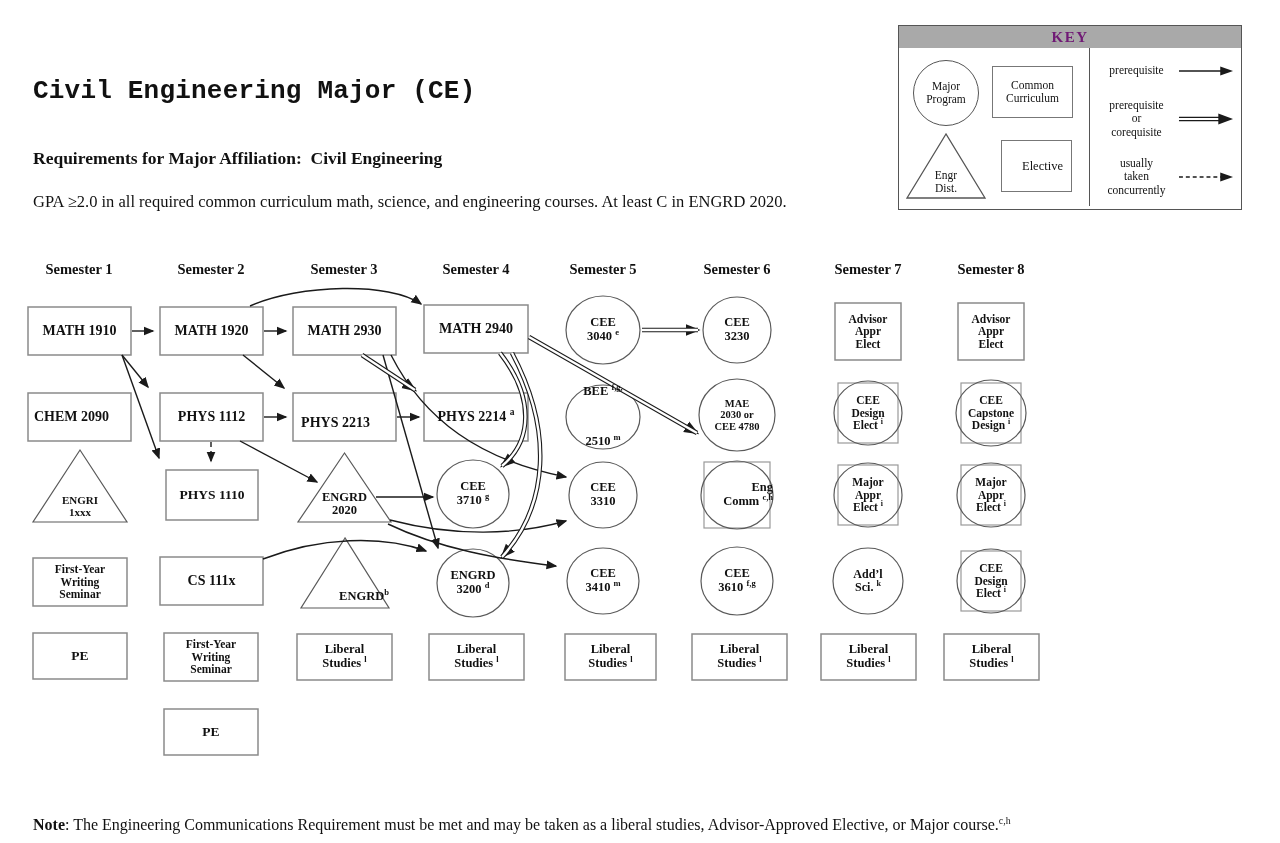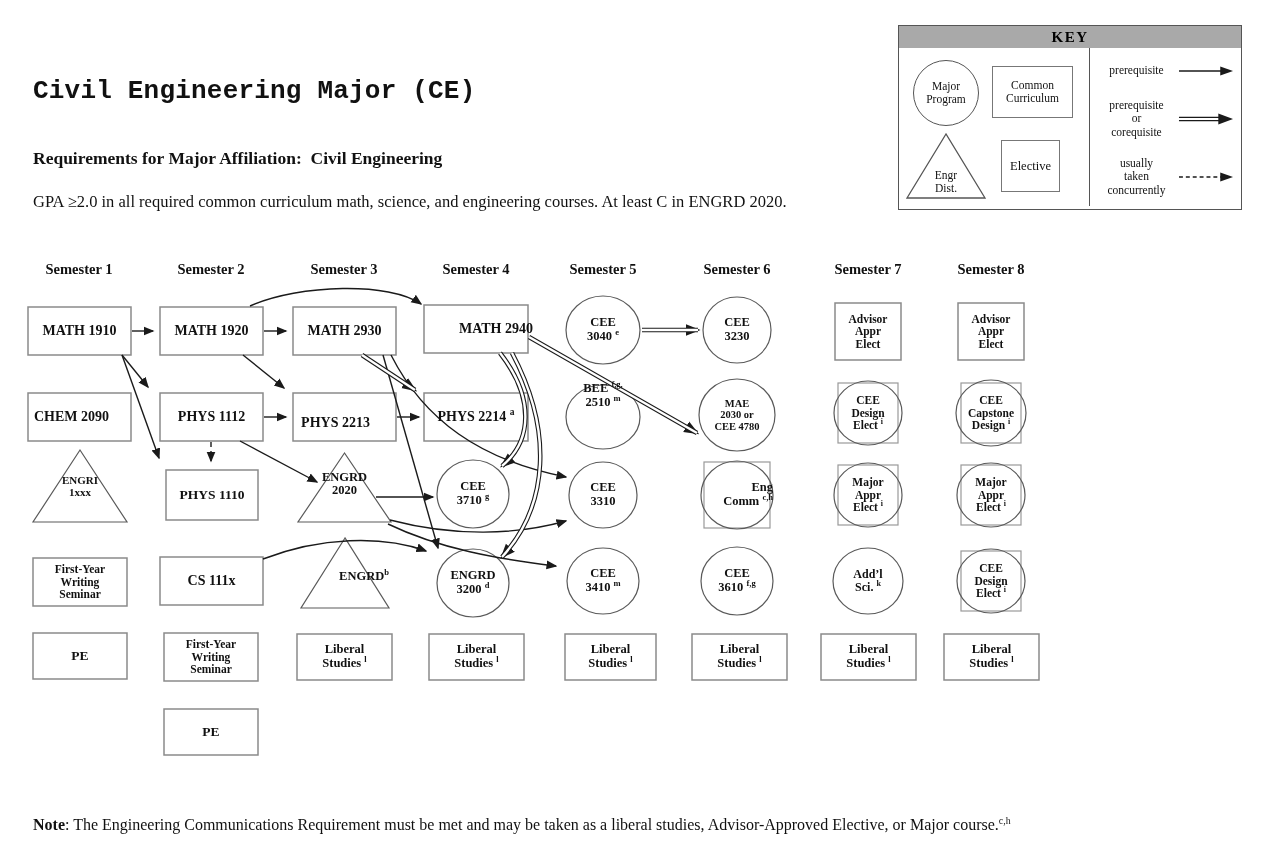--- a/index.html
+++ b/index.html
@@ -6,32 +6,32 @@
   .page{position:relative;width:1280px;height:843px;background:#fff;overflow:hidden;
         font-family:"Liberation Serif","DejaVu Serif",serif;color:#111;}
   
   .title{position:absolute;left:33px;top:76px;font-size:26px;font-weight:bold;letter-spacing:.2px;font-family:Liberation Mono, monospace;}
   .subtitle{position:absolute;left:33px;top:148px;font-size:17.5px;font-weight:bold;}
   .gpa{position:absolute;left:33px;top:192px;font-size:16.5px;}
   .note{position:absolute;left:33px;top:799px;font-size:16px;}
   .note sup{font-size:62%;}
   
   .key{position:absolute;left:898px;top:25px;width:342px;height:183px;border:1.5px solid #555;background:#fff;}
-  .key-header{height:22px;background:#a9a9a9;color:#000000;font-weight:bold;text-align:center;
+  .key-header{height:22px;background:#a9a9a9;color:#701a75;font-weight:bold;text-align:center;
               font-size:15px;letter-spacing:1.5px;line-height:22px;}
   .key-body{position:relative;height:158px;}
   .key-divider{position:absolute;left:190px;top:0;bottom:0;border-left:1.5px solid #555;}
   .key-shape-label{display:flex;align-items:center;justify-content:center;text-align:center;
                    white-space:pre-line;line-height:1.12;font-size:11.5px;}
   .key-circle{position:absolute;left:14px;top:12px;width:64px;height:64px;border:1.2px solid #555;border-radius:50%;}
   .key-rect{position:absolute;left:93px;top:18px;width:79px;height:50px;border:1.3px solid #777;}
   .key-tri{position:absolute;left:6px;top:84px;width:82px;height:68px;}
   .key-tri svg{position:absolute;inset:0;width:100%;height:100%;}
   .key-tri .key-shape-label{position:absolute;left:0;right:0;bottom:5px;}
-  .key-sq{position:absolute;left:102px;top:92px;width:57px;height:50px;border:1.3px solid #777;font-size:12.5px;}
+  .key-sq{position:absolute;left:102px;top:92px;width:57px;height:50px;border:1.3px solid #777;font-size:12.5px;padding-left:12px;}
   .key-row{position:absolute;left:196px;width:140px;display:flex;align-items:center;}
   .key-row .lbl{flex:1;text-align:center;font-size:11.5px;white-space:pre-line;line-height:1.15;}
   .key-row svg{width:57px;height:16px;flex:none;}
   .ka{stroke:#1a1a1a;stroke-width:1.4;fill:none;}
   .kad{stroke:#1a1a1a;stroke-width:1.3;fill:none;stroke-dasharray:4 3;}
   .kaf{fill:#1a1a1a;}
   .ktri{fill:#fff;stroke:#555;stroke-width:1.3;}
   
   .diagram-svg{position:absolute;left:0;top:0;width:1280px;height:843px;}
   .sem{position:absolute;top:261px;width:110px;text-align:center;font-weight:bold;font-size:14.5px;}
@@ -39,21 +39,21 @@
   .nell{fill:#fff;stroke:#5a5a5a;stroke-width:1.2;}
   .ntri{fill:#fff;stroke:#5a5a5a;stroke-width:1.2;}
   .ncsq{fill:#fff;stroke:#999;stroke-width:1.2;}
   .ncell{fill:none;stroke:#5a5a5a;stroke-width:1.2;}
   .e{fill:none;stroke:#1a1a1a;stroke-width:1.4;}
   .e.dash{stroke-dasharray:5 4;}
   .eo{fill:none;stroke:#1a1a1a;stroke-width:4.6;}
   .ei{fill:none;stroke:#fff;stroke-width:2.4;}
   .nlabel{position:absolute;display:flex;flex-direction:column;align-items:center;justify-content:center;
           text-align:center;font-weight:bold;line-height:1.1;pointer-events:none;}
-  .nlabel.tri{justify-content:flex-end;padding-bottom:24px;box-sizing:border-box;}
+  .nlabel.tri{justify-content:flex-end;padding-bottom:4px;box-sizing:border-box;}
   .nlabel sup{font-size:68%;vertical-align:super;line-height:0;}
 </style>
 </head>
 <body>
 
 <div class="page">
 
   <div class="title">Civil Engineering Major (CE)</div>
   <div class="subtitle">Requirements for Major Affiliation:&nbsp; Civil Engineering</div>
   <div class="gpa">GPA ≥2.0 in all required common curriculum math, science, and engineering courses. At least C in ENGRD 2020.</div>
@@ -241,21 +241,21 @@
         <div><span>ENGRD</span></div>
         <div><span>2020</span></div>
       </div>
       <div class="nlabel tri" style="left: 301px; top: 538px; width: 88px; height: 70px; font-size: 12.5px; align-items: flex-end;">
         <div><span>ENGRD</span><sup>b</sup></div>
       </div>
       <div class="nlabel" style="left: 297px; top: 634px; width: 95px; height: 46px; font-size: 12.5px;">
         <div><span>Liberal</span></div>
         <div><span>Studies </span><sup>l</sup></div>
       </div>
-      <div class="nlabel" style="left: 424px; top: 305px; width: 104px; height: 48px; font-size: 14px; margin-left: 20px;">
+      <div class="nlabel" style="left: 424px; top: 305px; width: 104px; height: 48px; font-size: 14px;">
         <div><span>MATH 2940</span></div>
       </div>
       <div class="nlabel" style="left: 424px; top: 393px; width: 104px; height: 48px; font-size: 14px;">
         <div><span>PHYS 2214 </span><sup>a</sup></div>
       </div>
       <div class="nlabel" style="left: 437px; top: 460px; width: 72px; height: 68px; font-size: 12.5px;">
         <div><span>CEE</span></div>
         <div><span>3710 </span><sup>g</sup></div>
       </div>
       <div class="nlabel" style="left: 437px; top: 549px; width: 72px; height: 68px; font-size: 12.5px;">
@@ -263,21 +263,21 @@
         <div><span>3200 </span><sup>d</sup></div>
       </div>
       <div class="nlabel" style="left: 429px; top: 634px; width: 95px; height: 46px; font-size: 12.5px;">
         <div><span>Liberal</span></div>
         <div><span>Studies </span><sup>l</sup></div>
       </div>
       <div class="nlabel" style="left: 566px; top: 296px; width: 74px; height: 68px; font-size: 12.5px;">
         <div><span>CEE</span></div>
         <div><span>3040 </span><sup>e</sup></div>
       </div>
-      <div class="nlabel" style="left: 566px; top: 364px; width: 74px; height: 64px; font-size: 12.5px;">
+      <div class="nlabel" style="left: 566px; top: 385px; width: 74px; height: 64px; font-size: 12.5px; justify-content: space-between;">
         <div><span>BEE </span><sup>f,g,</sup></div>
         <div><span>2510 </span><sup>m</sup></div>
       </div>
       <div class="nlabel" style="left: 569px; top: 462px; width: 68px; height: 66px; font-size: 12.5px;">
         <div><span>CEE</span></div>
         <div><span>3310</span></div>
       </div>
       <div class="nlabel" style="left: 567px; top: 548px; width: 72px; height: 66px; font-size: 12.5px;">
         <div><span>CEE</span></div>
         <div><span>3410 </span><sup>m</sup></div>

